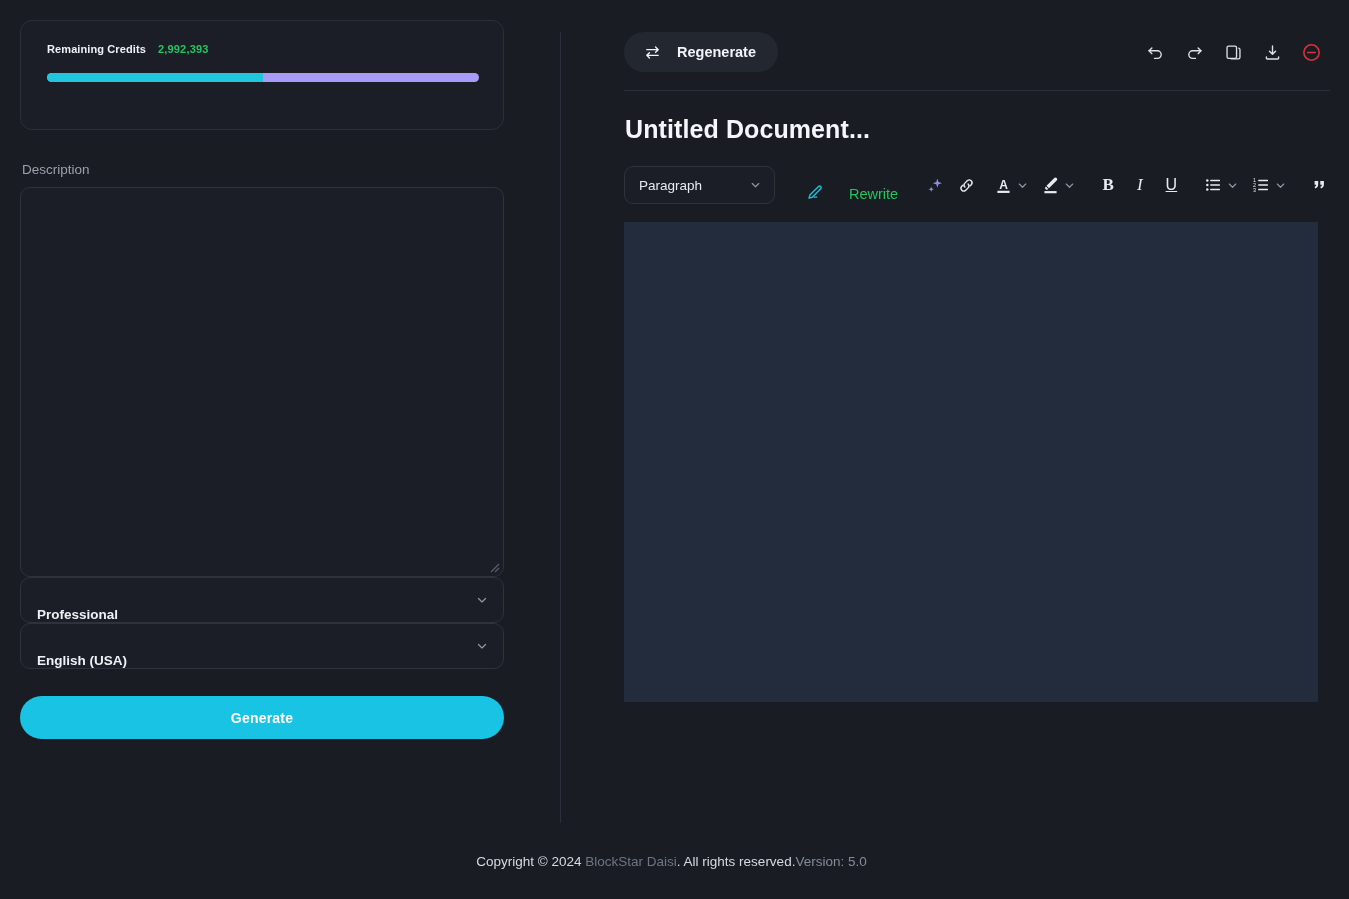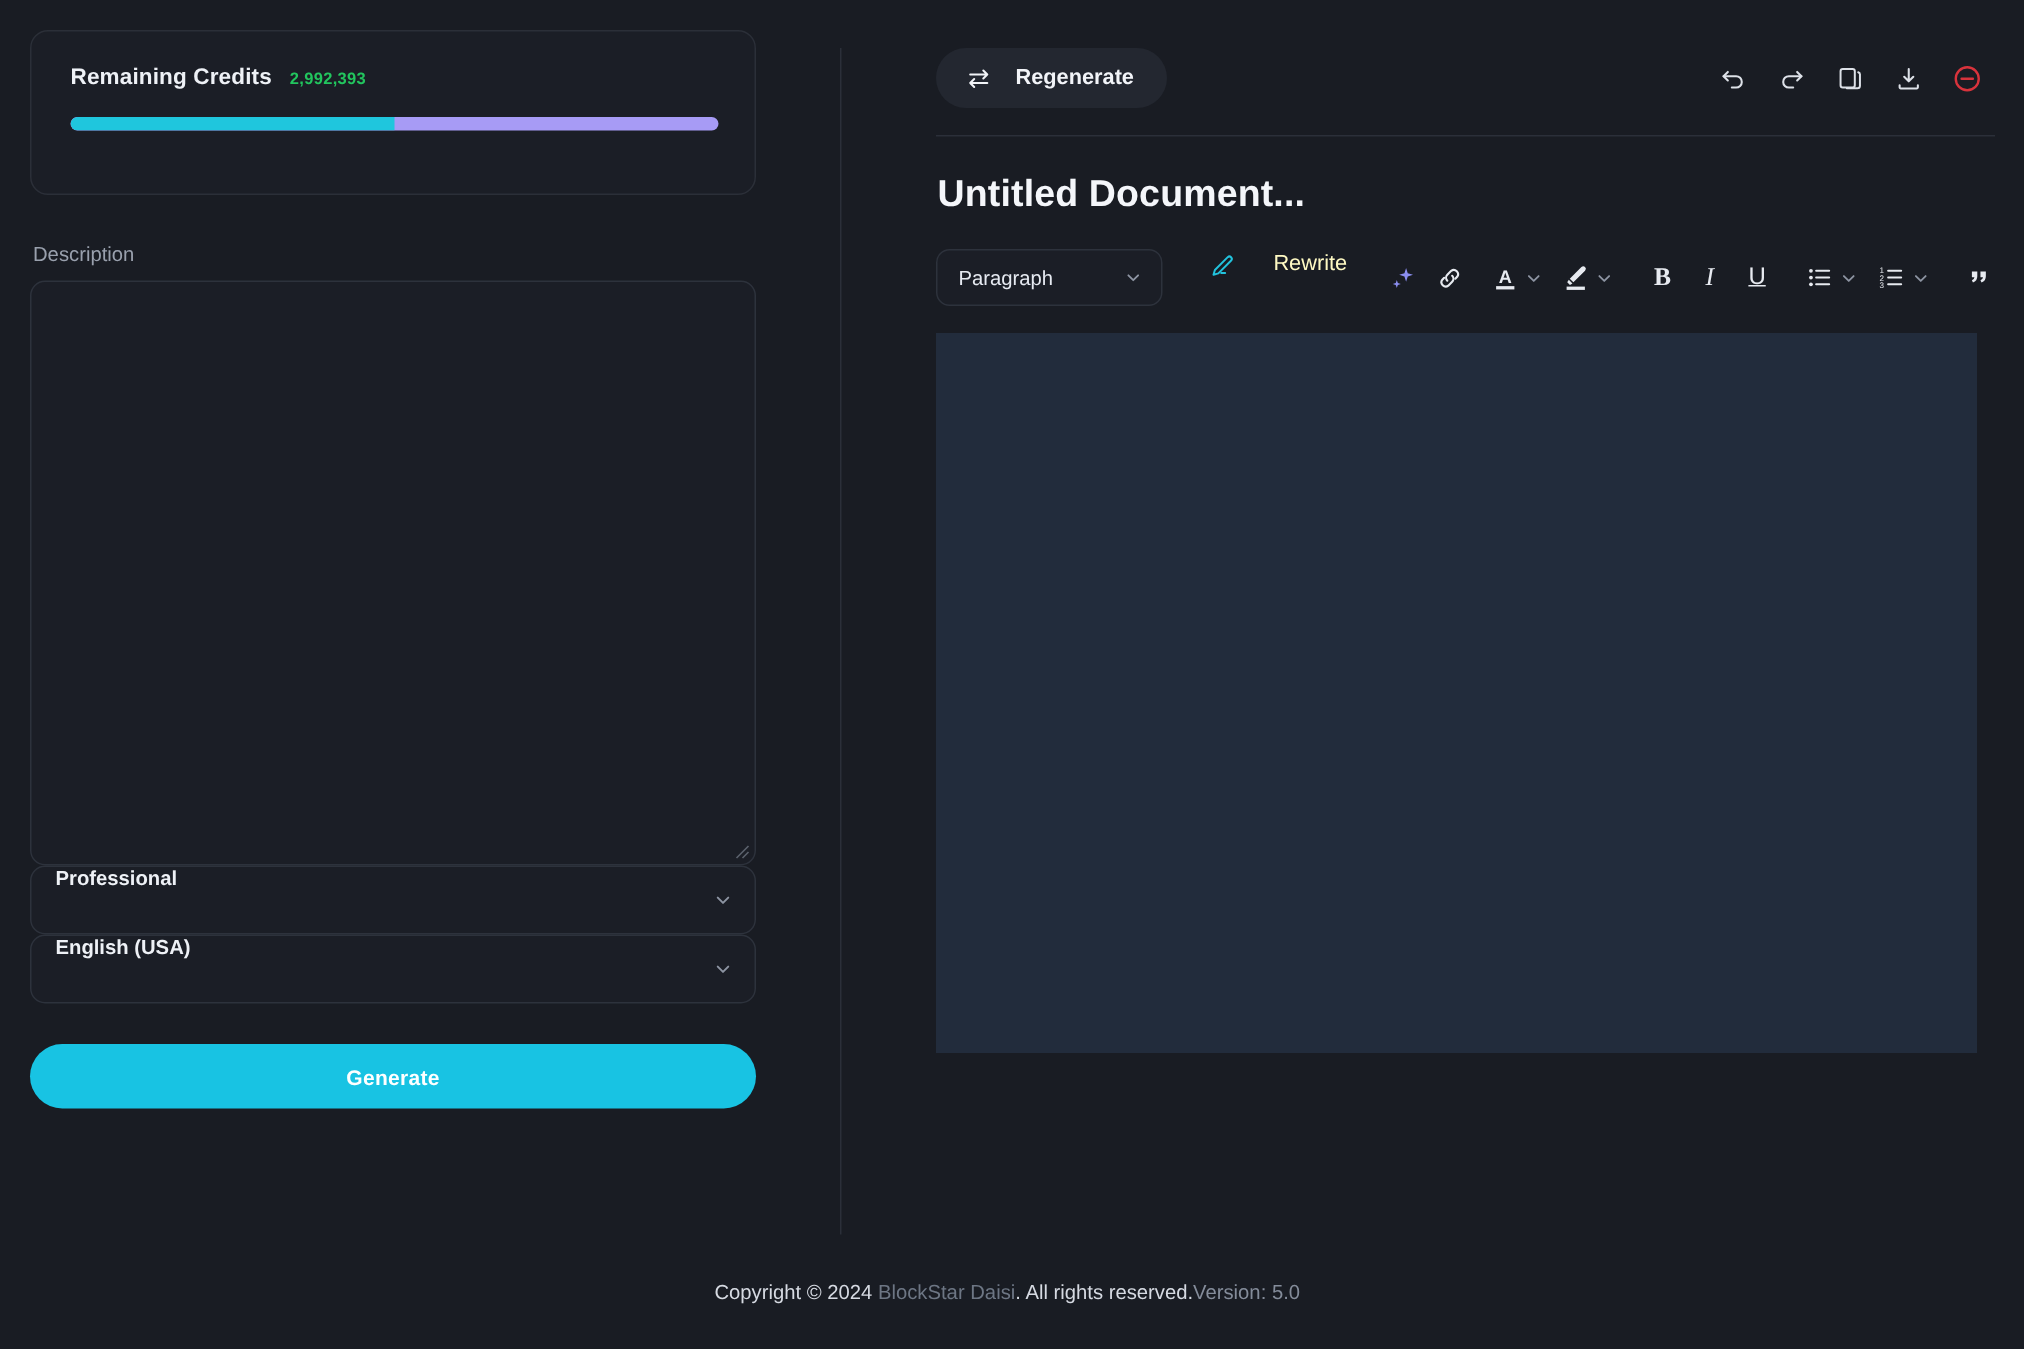--- a/index.html
+++ b/index.html
@@ -39,21 +39,21 @@
 
   .credits-head {
     display: flex;
     align-items: baseline;
     gap: 12px;
     margin-bottom: 18px;
   }
 
   .credits-label {
     color: #eef1f6;
-    font-size: 15px;
+    font-size: 11px;
     font-weight: bold;
     letter-spacing: .1px;
   }
 
   .credits-value {
     color: #22c55e;
     font-size: 11px;
     font-weight: bold;
     letter-spacing: .2px;
   }
@@ -95,21 +95,21 @@
   }
 
   .select-box {
     position: relative;
     width: 484px;
     height: 46px;
     border: 1px solid #2d323c;
     border-radius: 10px;
     background: #1b1e26;
     display: flex;
-    align-items: flex-start;
+    align-items: flex-end;
     padding: 0 16px;
   }
 
   .select-value {
     color: #eef1f6;
     font-size: 13.5px;
     font-weight: bold;
   }
 
   .select-chevron {
@@ -235,29 +235,29 @@
     align-items: center;
     padding: 0 14px;
     cursor: pointer;
   }
 
   .paragraph-select .select-value { font-size: 13.5px; font-weight: normal; color: #e6eaf1; }
   .paragraph-select .select-chevron { right: 12px; width: 13px; height: 13px; }
 
   .rewrite-btn {
     display: inline-flex;
-    align-items: flex-start;
+    align-items: flex-end;
     gap: 25px;
     height: 34px;
     margin-left: 24px;
     padding: 0 6px;
     background: none;
     border: none;
     cursor: pointer;
-    color: #fef9c3;
+    color: #22c55e;
     font-size: 14.5px;
     font-family: "Liberation Sans", sans-serif;
   }
 
   .tb-btn {
     width: 26px; height: 30px;
     display: flex;
     align-items: center;
     justify-content: center;
     background: none;

